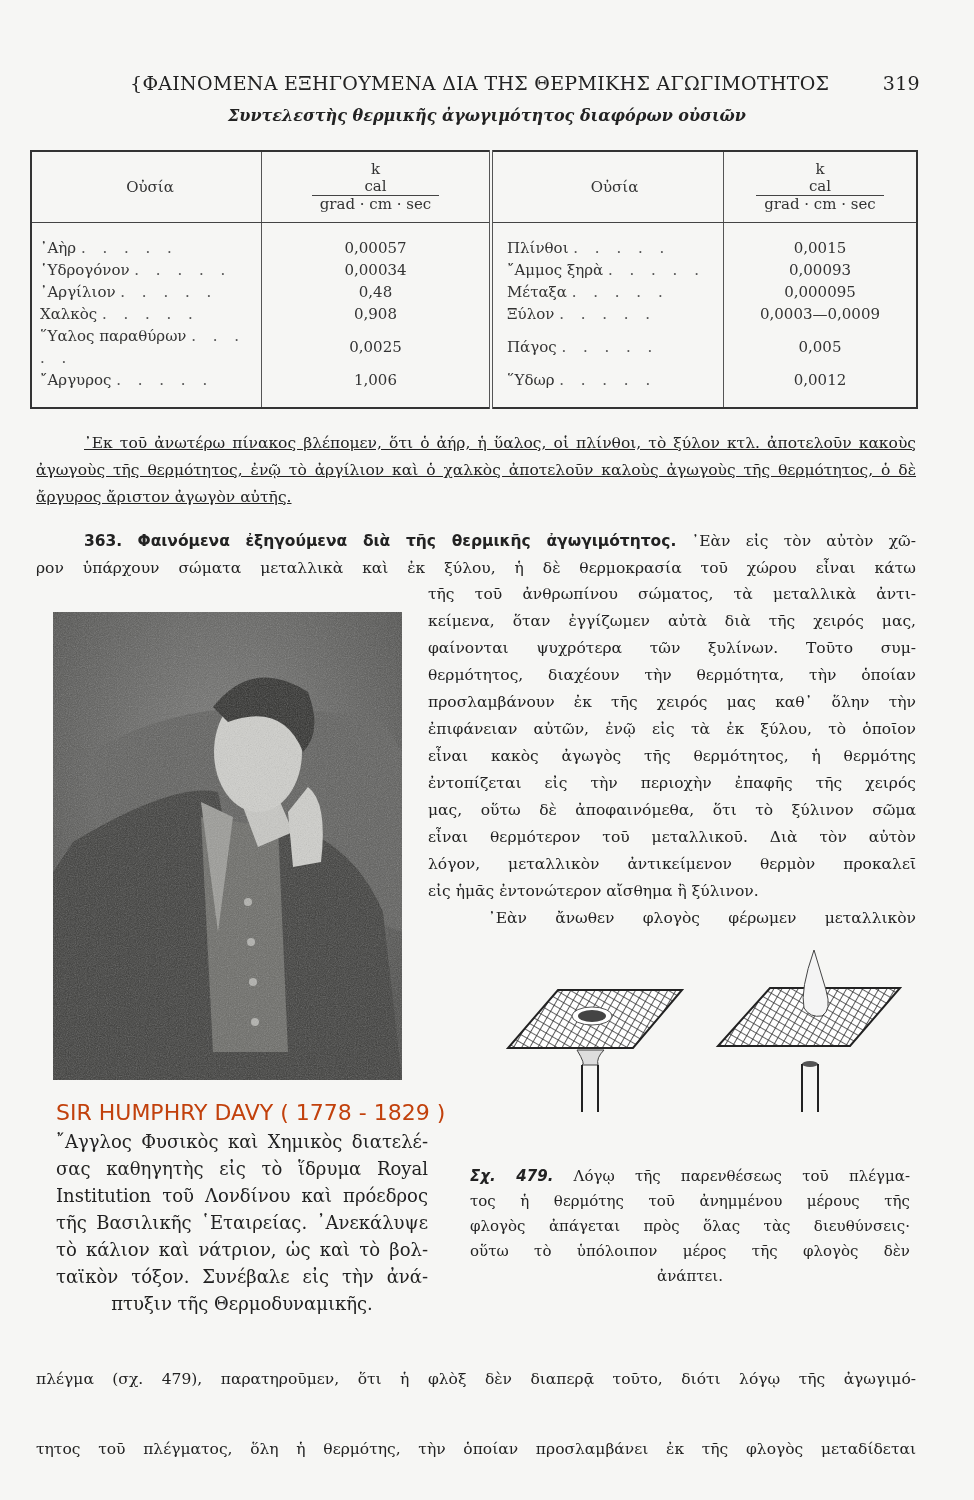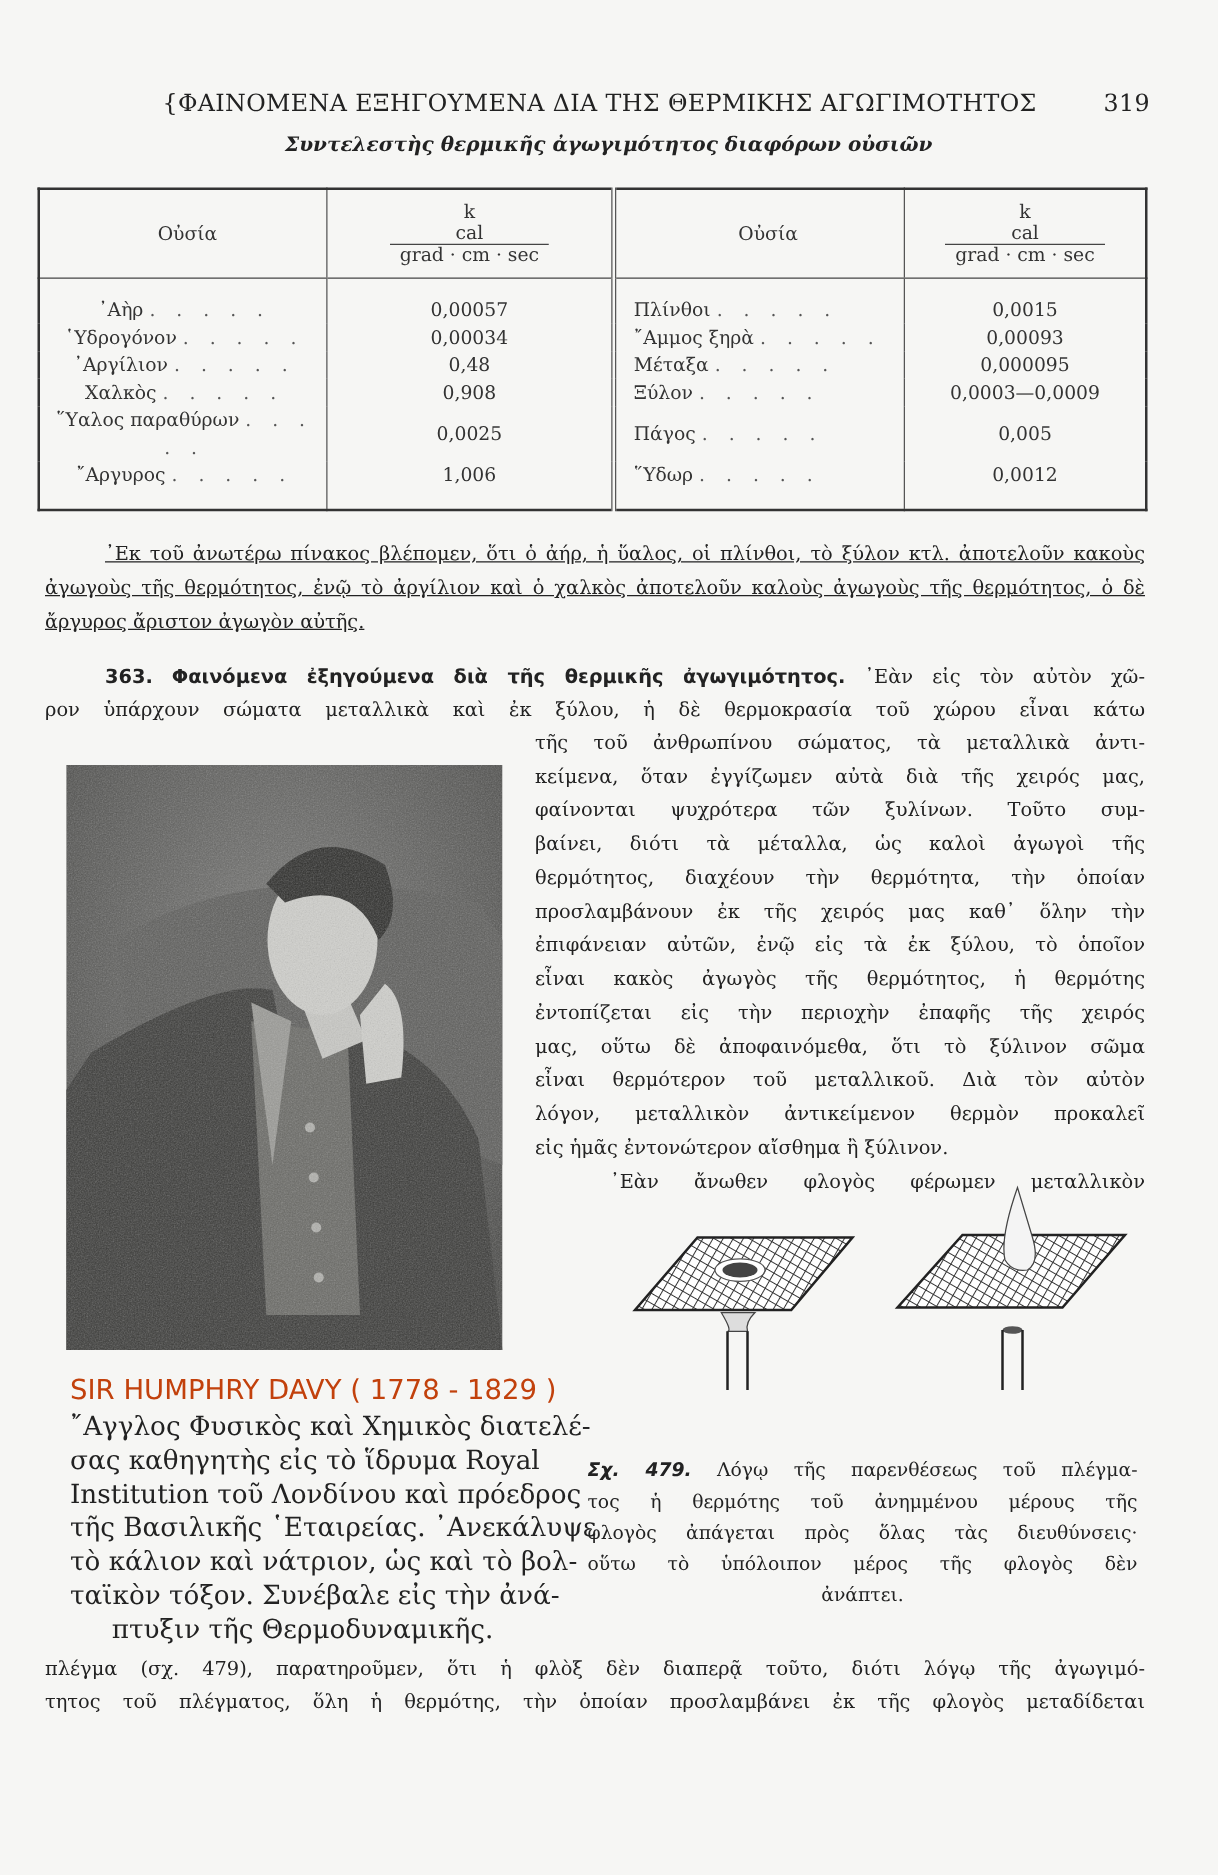--- a/index.html
+++ b/index.html
@@ -8,48 +8,48 @@
   .abs { position:absolute; }
   .running-head { left:130px; top:72px; width:790px; font-size:19px; letter-spacing:0.3px; color:#222; }
   .running-head .num { position:absolute; right:0; top:0; }
   .table-title { left:0; width:974px; top:106px; text-align:center; font-style:italic; font-size:16px; font-weight:bold; color:#222; }
   table.cond { position:absolute; left:30px; top:150px; width:888px; border-collapse:collapse; font-size:15px; color:#333; }
   table.cond { border-top:2px solid #333; border-bottom:2px solid #333; border-left:2px solid #333; border-right:2px solid #333; }
   table.cond th { font-weight:normal; height:68px; border-bottom:1px solid #444; vertical-align:middle; }
   table.cond td { padding:0 6px; height:22px; line-height:22px; }
   table.cond tr.first td { padding-top:14px; }
   table.cond tr.last td { padding-bottom:16px; }
-  .c-name { width:215px; text-align:center; padding-left:8px !important; }
+  .c-name { width:215px; text-align:left; padding-left:8px !important; }
   .c-val { width:215px; text-align:center; border-left:1px solid #555; }
   .c-name2 { text-align:left; padding-left:14px !important; border-left:4px double #555; width:210px; }
   .c-val2 { text-align:center; border-left:1px solid #555; }
   .unit { display:inline-block; text-align:center; line-height:17px; }
   .unit .den { border-top:1px solid #444; padding:0 8px; display:block; }
   .dots { color:#555; letter-spacing:6px; }
   .para { font-size:15.5px; line-height:27px; color:#222; text-align:justify; }
   .p1 { left:36px; top:430px; width:880px;text-decoration:underline; }
   .p1 .indent { padding-left:48px; }
   .sec { left:36px; top:528px; width:880px; }
   .sec .secnum { font-weight:bold; font-family:"DejaVu Sans", sans-serif; font-size:15.5px; }
   .col-right { left:428px; top:581px; width:488px; }
   .col-right .line { display:block; white-space:nowrap; text-align:justify; text-align-last:justify; }
   .col-right .line.endl { text-align-last:left; }
   .col-right .line.ind { padding-left:60px; }
   .portrait { left:53px; top:612px; width:349px; height:468px; }
   .caption-name { left:56px; top:1100px; font-family:"DejaVu Sans", sans-serif; font-size:22px; color:#c2410c; }
-  .caption-body { left:56px; top:1128px; width:372px; font-size:21px; line-height:27px; color:#222; }
+  .caption-body { left:56px; top:1128px; width:372px; font-size:18px; line-height:27px; color:#222; }
   .caption-body .line { display:block; white-space:nowrap; text-align-last:justify; }
   .caption-body .line.center { text-align:left; text-align-last:center; }
   .fig { left:470px; top:940px; width:450px; height:200px; }
   .figcap { left:470px; top:1164px; width:440px; font-size:15px; line-height:25px; color:#222; }
   .figcap .line { display:block; white-space:nowrap; text-align-last:justify; }
   .figcap .line.center { text-align:center; text-align-last:center; }
   .figcap .lbl { font-style:italic; font-weight:bold; font-family:"DejaVu Sans", sans-serif; }
   .bottom { left:36px; top:1322px; width:880px; font-size:15.5px; line-height:26px; color:#222; }
-  .bottom .line { display:block; white-space:nowrap; text-align-last:justify; }
+  .bottom .line { display:block; white-space:nowrap; text-align-last:justify;margin-top:44px; }
 </style>
 </head>
 <body>
 
 <div class="abs running-head">
   <span>{ΦΑΙΝΟΜΕΝΑ ΕΞΗΓΟΥΜΕΝΑ ΔΙΑ ΤΗΣ ΘΕΡΜΙΚΗΣ ΑΓΩΓΙΜΟΤΗΤΟΣ</span>
   <span class="num">319</span>
 </div>
 
 <div class="abs table-title">Συντελεστὴς θερμικῆς ἀγωγιμότητος διαφόρων οὐσιῶν</div>
@@ -125,21 +125,20 @@
     <span class="secnum">Φαινόμενα ἐξηγούμενα διὰ τῆς θερμικῆς ἀγωγιμότητος.</span>
     <span>᾿Εὰν εἰς τὸν αὐτὸν χῶ-</span>
   </div>
   <div style="text-align-last:justify">ρον ὑπάρχουν σώματα μεταλλικὰ καὶ ἐκ ξύλου, ἡ δὲ θερμοκρασία τοῦ χώρου εἶναι κάτω</div>
 </div>
 
 <div class="abs para col-right" id="colright">
     <span class="line">τῆς τοῦ ἀνθρωπίνου σώματος, τὰ μεταλλικὰ ἀντι-</span>
     <span class="line">κείμενα, ὅταν ἐγγίζωμεν αὐτὰ διὰ τῆς χειρός μας,</span>
     <span class="line">φαίνονται ψυχρότερα τῶν ξυλίνων. Τοῦτο συμ-</span>
-    <span class="line">βαίνει, διότι τὰ μέταλλα, ὡς καλοὶ ἀγωγοὶ τῆς</span>
     <span class="line">θερμότητος, διαχέουν τὴν θερμότητα, τὴν ὁποίαν</span>
     <span class="line">προσλαμβάνουν ἐκ τῆς χειρός μας καθ᾿ ὅλην τὴν</span>
     <span class="line">ἐπιφάνειαν αὐτῶν, ἐνῷ εἰς τὰ ἐκ ξύλου, τὸ ὁποῖον</span>
     <span class="line">εἶναι κακὸς ἀγωγὸς τῆς θερμότητος, ἡ θερμότης</span>
     <span class="line">ἐντοπίζεται εἰς τὴν περιοχὴν ἐπαφῆς τῆς χειρός</span>
     <span class="line">μας, οὕτω δὲ ἀποφαινόμεθα, ὅτι τὸ ξύλινον σῶμα</span>
     <span class="line">εἶναι θερμότερον τοῦ μεταλλικοῦ. Διὰ τὸν αὐτὸν</span>
     <span class="line">λόγον, μεταλλικὸν ἀντικείμενον θερμὸν προκαλεῖ</span>
     <span class="line endl">εἰς ἡμᾶς ἐντονώτερον αἴσθημα ἢ ξύλινον.</span>
     <span class="line ind">᾿Εὰν ἄνωθεν φλογὸς φέρωμεν μεταλλικὸν</span>

